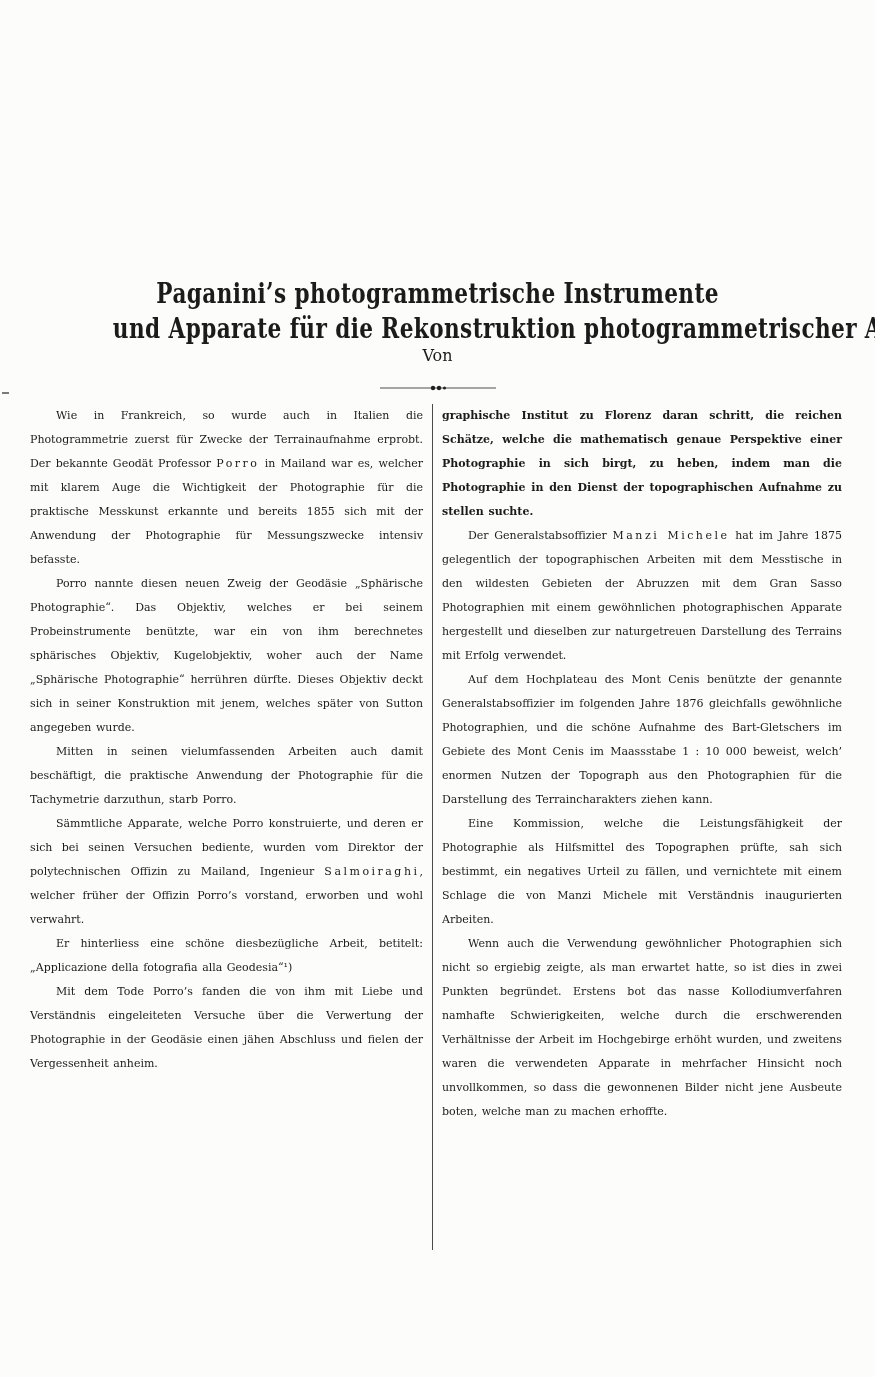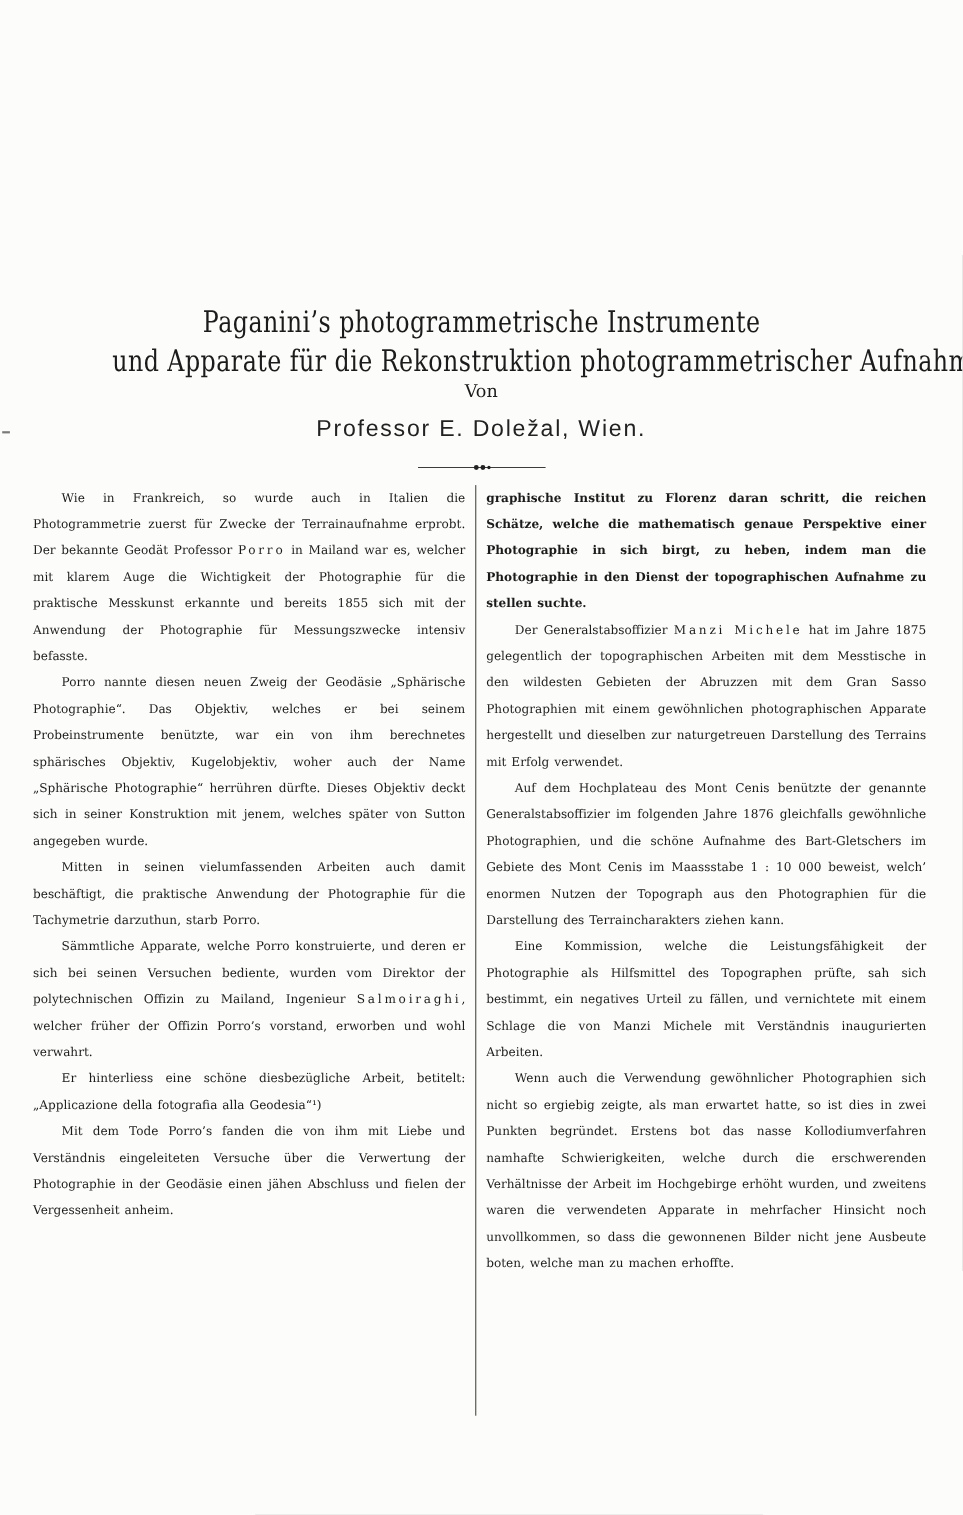--- a/index.html
+++ b/index.html
@@ -16,21 +16,21 @@
     font-family: "DejaVu Serif", serif;
   }
   .scan-artifact {
     position: absolute;
     left: 2px; top: 392px;
     width: 7px; height: 2px;
     background: #7a7a78;
   }
   .title-block { text-align: center; }
   .title-line {
-    font-weight: normal;
+    font-weight: bold;
     font-size: 27px;
     line-height: 35px;
     letter-spacing: 0.5px;
     white-space: nowrap;
   }
   .title-line > span {
     display: inline-block;
     transform: scaleX(0.8);
     transform-origin: 50% 50%;
   }
@@ -80,21 +80,20 @@
 <body>
 
 <div class="page">
 
   <div class="scan-artifact"></div>
 
   <div class="title-block">
     <div class="title-line"><span>Paganini’s photogrammetrische Instrumente</span></div>
     <div class="title-line"><span>und Apparate für die Rekonstruktion photogrammetrischer Aufnahmen.</span></div>
     <div class="byline">Von</div>
-    <div class="author">Professor E. Doležal, Wien.</div>
     <div class="ornament">
       <svg width="120" height="10" viewBox="0 0 120 10">
         <line x1="2" y1="5" x2="118" y2="5" stroke="#3a3a38" stroke-width="0.9"></line>
         <circle cx="55" cy="5" r="2.2" fill="#222"></circle>
         <circle cx="61" cy="5" r="2.2" fill="#222"></circle>
         <circle cx="66.5" cy="5" r="1.5" fill="#222"></circle>
       </svg>
     </div>
   </div>
 

